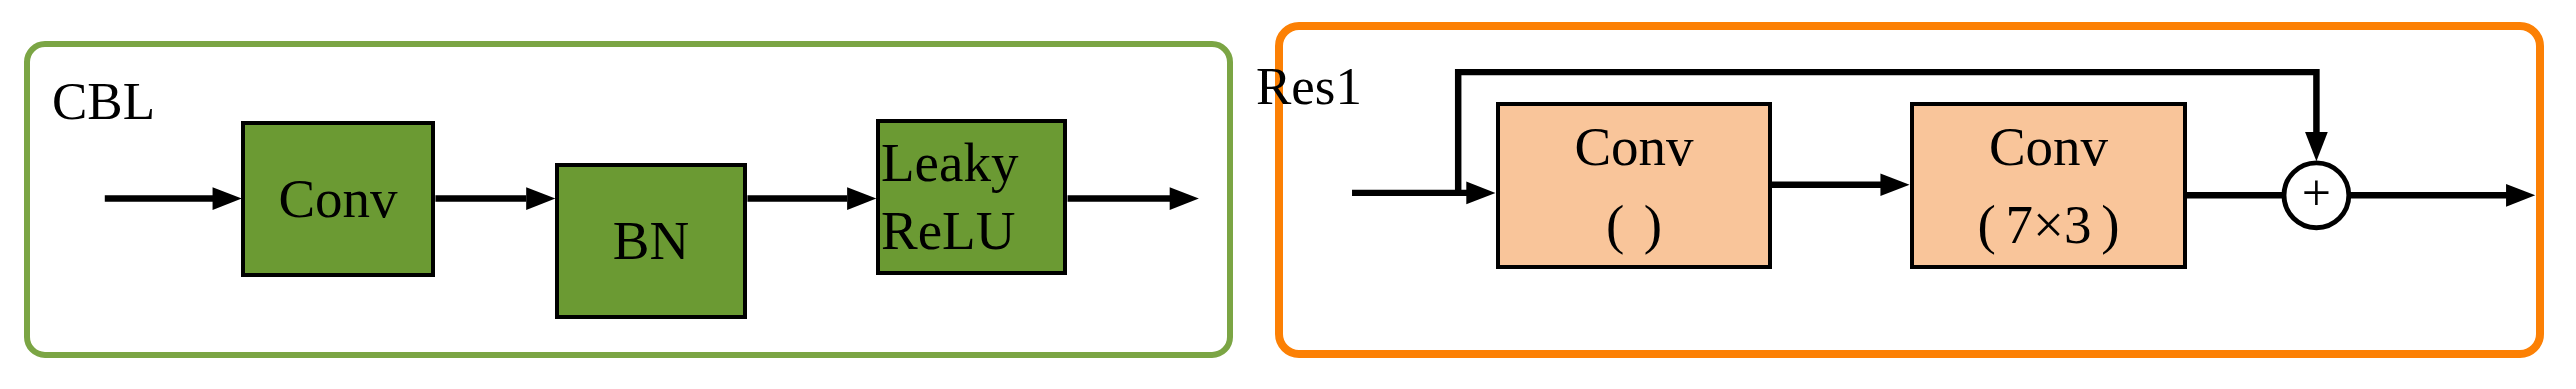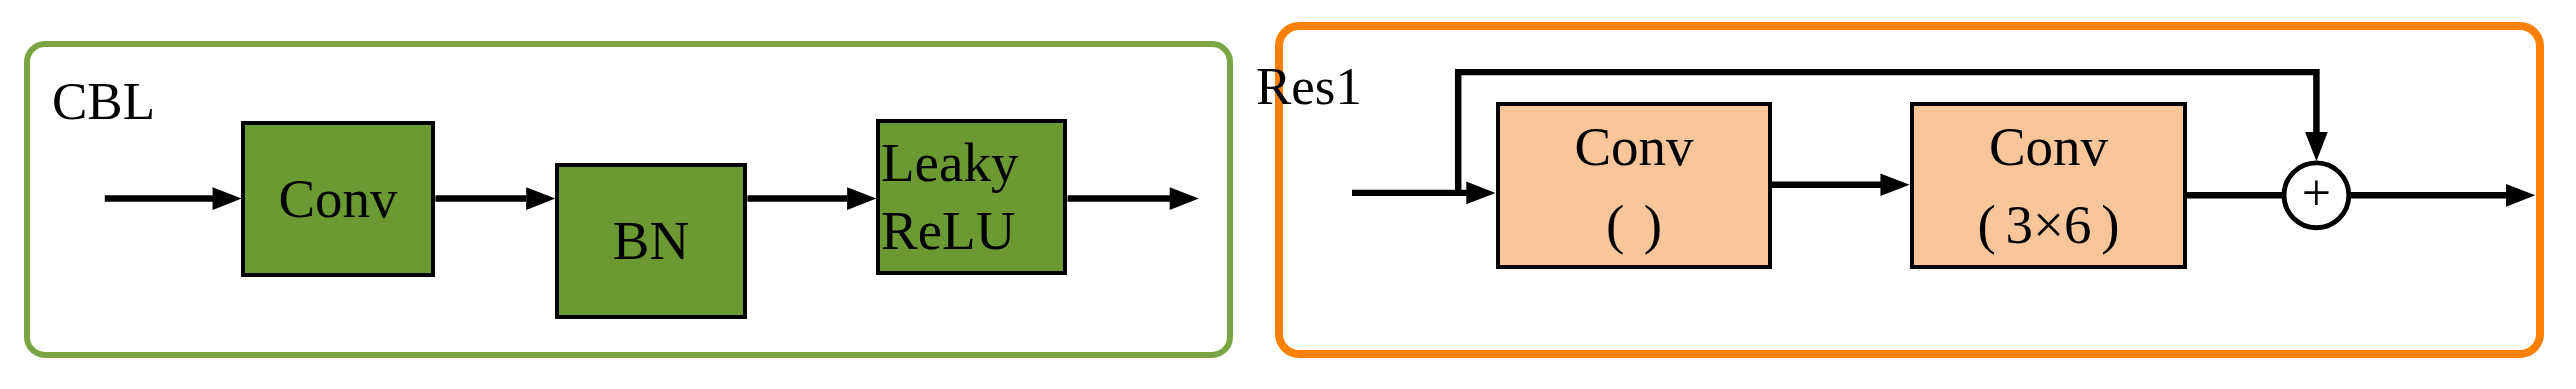--- a/index.html
+++ b/index.html
@@ -122,19 +122,19 @@
     <span>Conv</span>
     <span class="paren-line">
       <span class="paren">(</span>
       <span class="paren">)</span>
     </span>
   </div>
   <div class="block peach-2" style="background-color: rgb(249, 197, 154);">
     <span>Conv</span>
     <span class="paren-line">
       <span class="paren">(</span>
-      <span>3×6</span>
+      <span>7×3</span>
       <span class="paren">)</span>
     </span>
   </div>
 
 </div>
 
 
 </body></html>

